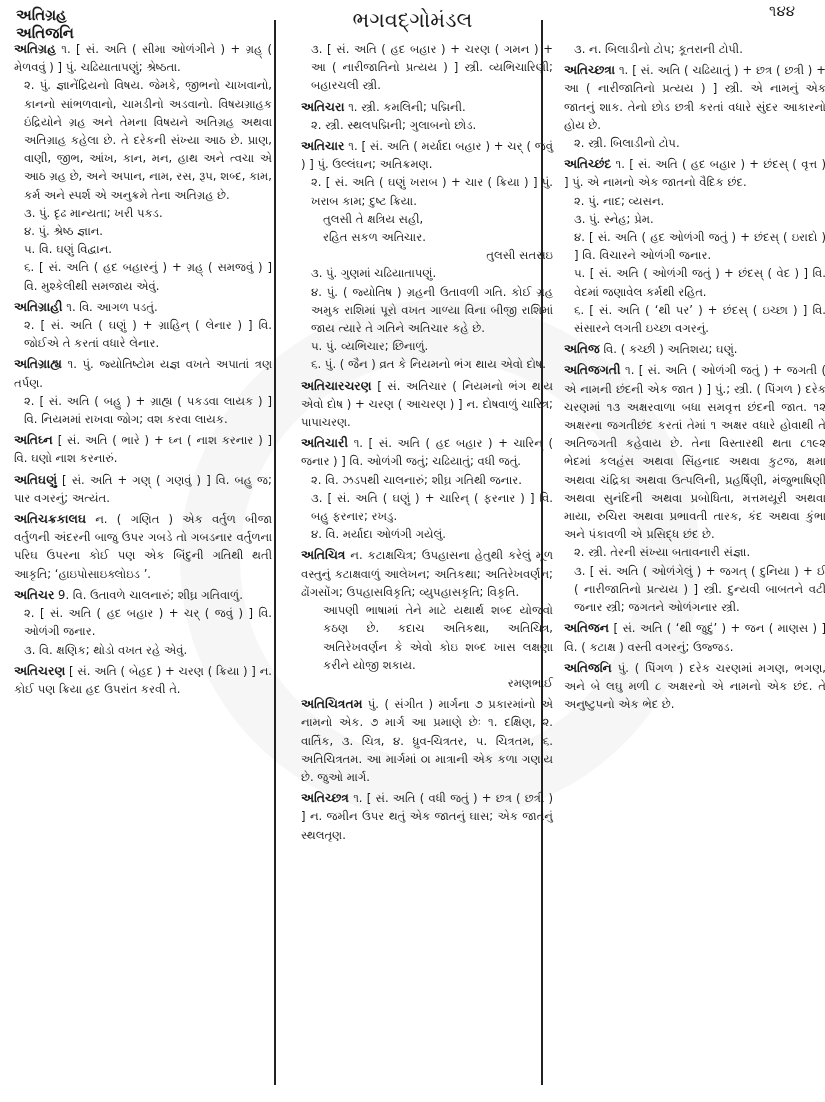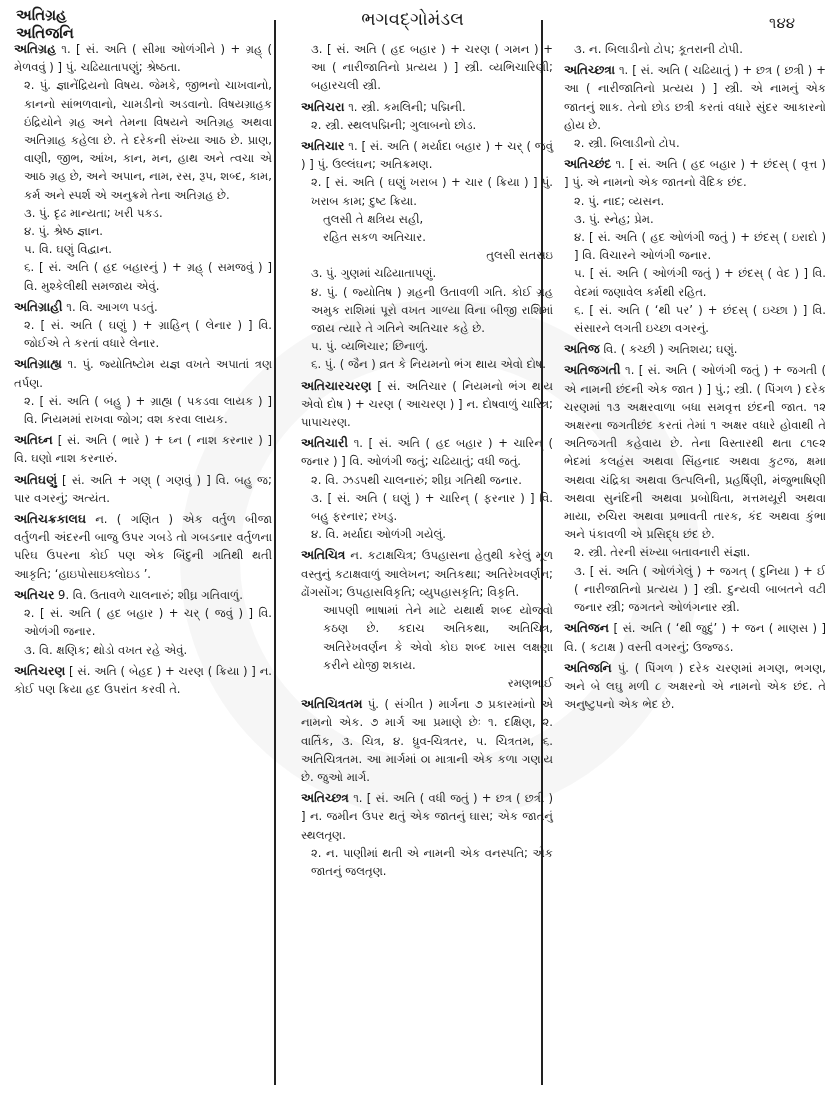--- a/index.html
+++ b/index.html
@@ -8,22 +8,22 @@
     font-family: "DejaVu Sans", "Liberation Sans", sans-serif;
     color: #1a1a1a;
   }
   .page { position: absolute; inset: 0; }
   .watermark {
     position: absolute; left: 180px; top: 300px; width: 520px; height: 520px;
     border-radius: 50%; border: 60px solid rgba(0,0,0,0.035); box-sizing: border-box;
     pointer-events: none;
   }
   .hdr-left { position: absolute; left: 16px; top: 6px; font-weight: bold; font-size: 15px; line-height: 18px; }
-  .hdr-center { position: absolute; left: 0; right: 0; top: 8px; text-align: center; font-size: 18px; }
-  .hdr-right { position: absolute; right: 30px; top: 14px; font-size: 15px; }
+  .hdr-center { position: absolute; left: 0; right: 0; top: 8px; text-align: center; font-size: 21px; }
+  .hdr-right { position: absolute; right: 30px; top: 2px; font-size: 15px; }
   .col { position: absolute; top: 40px; bottom: 18px; font-size: 11.6px; line-height: 18.2px; }
   .col-1 { left: 14px; width: 258px; }
   .col-2 { left: 284px; width: 252px; margin-left: 17px; }
   .col-3 { left: 564px; width: 262px; }
   .divider { position: absolute; top: 20px; width: 2px; height: 1065px; background: #222; }
   .div-1 { left: 274px; }
   .div-2 { left: 541px; }
   .entry { margin: 0 0 3px 0; text-align: justify; }
   .hw { font-weight: bold; font-size: 12.4px; }
   .sense { display: block; padding-left: 10px; text-indent: 0; }
@@ -61,21 +61,21 @@
   <div class="col col-2">
       <div class="entry">
         <span class="sense">૩. [ સં. અતિ ( હદ બહાર ) + ચરણ ( ગમન ) + આ ( નારીજાતિનો પ્રત્યય ) ] સ્ત્રી. વ્યભિચારિણી; બહારચલી સ્ત્રી.</span>
       </div>
       <div class="entry"><span class="hw">અતિચરા</span> <span class="def">૧. સ્ત્રી. કમલિની; પદ્મિની.</span><span class="sense">૨. સ્ત્રી. સ્થલપદ્મિની; ગુલાબનો છોડ.</span></div>
       <div class="entry"><span class="hw">અતિચાર</span> <span class="def">૧. [ સં. અતિ ( મર્યાદા બહાર ) + ચર્ ( જવું ) ] પું. ઉલ્લંઘન; અતિક્રમણ.</span><span class="sense">૨. [ સં. અતિ ( ઘણું ખરાબ ) + ચાર ( ક્રિયા ) ] પું. ખરાબ કામ; દુષ્ટ ક્રિયા.</span><span class="quote">તુલસી તે ક્ષત્રિય સહી,</span><span class="quote">રહિત સકળ અતિચાર.</span><span class="cite">તુલસી સતસઇ</span><div class="clear"></div><span class="sense">૩. પું. ગુણમાં ચઢિયાતાપણું.</span><span class="sense">૪. પું. ( જ્યોતિષ ) ગ્રહની ઉતાવળી ગતિ. કોઈ ગ્રહ અમુક રાશિમાં પૂરો વખત ગાળ્યા વિના બીજી રાશિમાં જાય ત્યારે તે ગતિને અતિચાર કહે છે.</span><span class="sense">૫. પું. વ્યભિચાર; છિનાળું.</span><span class="sense">૬. પું. ( જૈન ) વ્રત કે નિયમનો ભંગ થાય એવો દોષ.</span></div>
       <div class="entry"><span class="hw">અતિચારચરણ</span> <span class="def">[ સં. અતિચાર ( નિયમનો ભંગ થાય એવો દોષ ) + ચરણ ( આચરણ ) ] ન. દોષવાળું ચારિત્ર; પાપાચરણ.</span></div>
       <div class="entry"><span class="hw">અતિચારી</span> <span class="def">૧. [ સં. અતિ ( હદ બહાર ) + ચારિન્ ( જનાર ) ] વિ. ઓળંગી જતું; ચઢિયાતું; વધી જતું.</span><span class="sense">૨. વિ. ઝડપથી ચાલનારું; શીઘ્ર ગતિથી જનાર.</span><span class="sense">૩. [ સં. અતિ ( ઘણું ) + ચારિન્ ( ફરનાર ) ] વિ. બહુ ફરનાર; રખડુ.</span><span class="sense">૪. વિ. મર્યાદા ઓળંગી ગયેલું.</span></div>
       <div class="entry"><span class="hw">અતિચિત્ર</span> <span class="def">ન. કટાક્ષચિત્ર; ઉપહાસના હેતુથી કરેલું મૂળ વસ્તુનું કટાક્ષવાળું આલેખન; અતિકથા; અતિરેખવર્ણન; ઢોંગસોંગ; ઉપહાસવિકૃતિ; વ્યુપહાસકૃતિ; વિકૃતિ.</span><span class="quote">આપણી ભાષામાં તેને માટે યથાર્થ શબ્દ યોજવો કઠણ છે. કદાચ અતિકથા, અતિચિત્ર, અતિરેખવર્ણન કે એવો કોઇ શબ્દ ખાસ લક્ષણા કરીને યોજી શકાય.</span><span class="cite">રમણભાઈ</span><div class="clear"></div></div>
       <div class="entry"><span class="hw">અતિચિત્રતમ</span> <span class="def">પું. ( સંગીત ) માર્ગના ૭ પ્રકારમાંનો એ નામનો એક. ૭ માર્ગ આ પ્રમાણે છેઃ ૧. દક્ષિણ, ૨. વાર્તિક, ૩. ચિત્ર, ૪. ધ્રુવ-ચિત્રતર, ૫. ચિત્રતમ, ૬. અતિચિત્રતમ. આ માર્ગમાં ૦ા માત્રાની એક કળા ગણાય છે. જુઓ માર્ગ.</span></div>
-      <div class="entry"><span class="hw">અતિચ્છત્ર</span> <span class="def">૧. [ સં. અતિ ( વધી જતું ) + છત્ર ( છત્રી ) ] ન. જમીન ઉપર થતું એક જાતનું ઘાસ; એક જાતનું સ્થલતૃણ.</span><span class="sense">૨. ન. પાણીમાં થતી એ નામની એક વનસ્પતિ; એક જાતનું જલતૃણ.</span></div>
+      <div class="entry"><span class="hw">અતિચ્છત્ર</span> <span class="def">૧. [ સં. અતિ ( વધી જતું ) + છત્ર ( છત્રી ) ] ન. જમીન ઉપર થતું એક જાતનું ઘાસ; એક જાતનું સ્થલતૃણ.</span></div>
     </div>
   <div class="col col-3">
       <div class="entry">
         <span class="sense">૩. ન. બિલાડીનો ટોપ; કૂતરાની ટોપી.</span>
       </div>
       <div class="entry"><span class="hw">અતિચ્છત્રા</span> <span class="def">૧. [ સં. અતિ ( ચઢિયાતું ) + છત્ર ( છત્રી ) + આ ( નારીજાતિનો પ્રત્યય ) ] સ્ત્રી. એ નામનું એક જાતનું શાક. તેનો છોડ છત્રી કરતાં વધારે સુંદર આકારનો હોય છે.</span><span class="sense">૨. સ્ત્રી. બિલાડીનો ટોપ.</span></div>
       <div class="entry"><span class="hw">અતિચ્છંદ</span> <span class="def">૧. [ સં. અતિ ( હદ બહાર ) + છંદસ્ ( વૃત્ત ) ] પું. એ નામનો એક જાતનો વૈદિક છંદ.</span><span class="sense">૨. પું. નાદ; વ્યસન.</span><span class="sense">૩. પું. સ્નેહ; પ્રેમ.</span><span class="sense">૪. [ સં. અતિ ( હદ ઓળંગી જતું ) + છંદસ્ ( ઇરાદો ) ] વિ. વિચારને ઓળંગી જનાર.</span><span class="sense">૫. [ સં. અતિ ( ઓળંગી જતું ) + છંદસ્ ( વેદ ) ] વિ. વેદમાં જણાવેલ કર્મથી રહિત.</span><span class="sense">૬. [ સં. અતિ ( ‘થી પર’ ) + છંદસ્ ( ઇચ્છા ) ] વિ. સંસારને લગતી ઇચ્છા વગરનું.</span></div>
       <div class="entry"><span class="hw">અતિજ</span> <span class="def">વિ. ( કચ્છી ) અતિશય; ઘણું.</span></div>
       <div class="entry"><span class="hw">અતિજગતી</span> <span class="def">૧. [ સં. અતિ ( ઓળંગી જતું ) + જગતી ( એ નામની છંદની એક જાત ) ] પું.; સ્ત્રી. ( પિંગળ ) દરેક ચરણમાં ૧૩ અક્ષરવાળા બધા સમવૃત્ત છંદની જાત. ૧૨ અક્ષરના જગતીછંદ કરતાં તેમાં ૧ અક્ષર વધારે હોવાથી તે અતિજગતી કહેવાય છે. તેના વિસ્તારથી થતા ૮૧૯૨ ભેદમાં કલહંસ અથવા સિંહનાદ અથવા કુટજ, ક્ષમા અથવા ચંદ્રિકા અથવા ઉત્પલિની, પ્રહર્ષિણી, મંજુભાષિણી અથવા સુનંદિની અથવા પ્રબોધિતા, મત્તમયૂરી અથવા માયા, રુચિરા અથવા પ્રભાવતી તારક, કંદ અથવા કુંભા અને પંકાવળી એ પ્રસિદ્ધ છંદ છે.</span><span class="sense">૨. સ્ત્રી. તેરની સંખ્યા બતાવનારી સંજ્ઞા.</span><span class="sense">૩. [ સં. અતિ ( ઓળંગેલું ) + જગત્ ( દુનિયા ) + ઈ ( નારીજાતિનો પ્રત્યય ) ] સ્ત્રી. દુન્યવી બાબતને વટી જનાર સ્ત્રી; જગતને ઓળંગનાર સ્ત્રી.</span></div>
       <div class="entry"><span class="hw">અતિજન</span> <span class="def">[ સં. અતિ ( ‘થી જુદું’ ) + જન ( માણસ ) ] વિ. ( કટાક્ષ ) વસ્તી વગરનું; ઉજ્જડ.</span></div>

